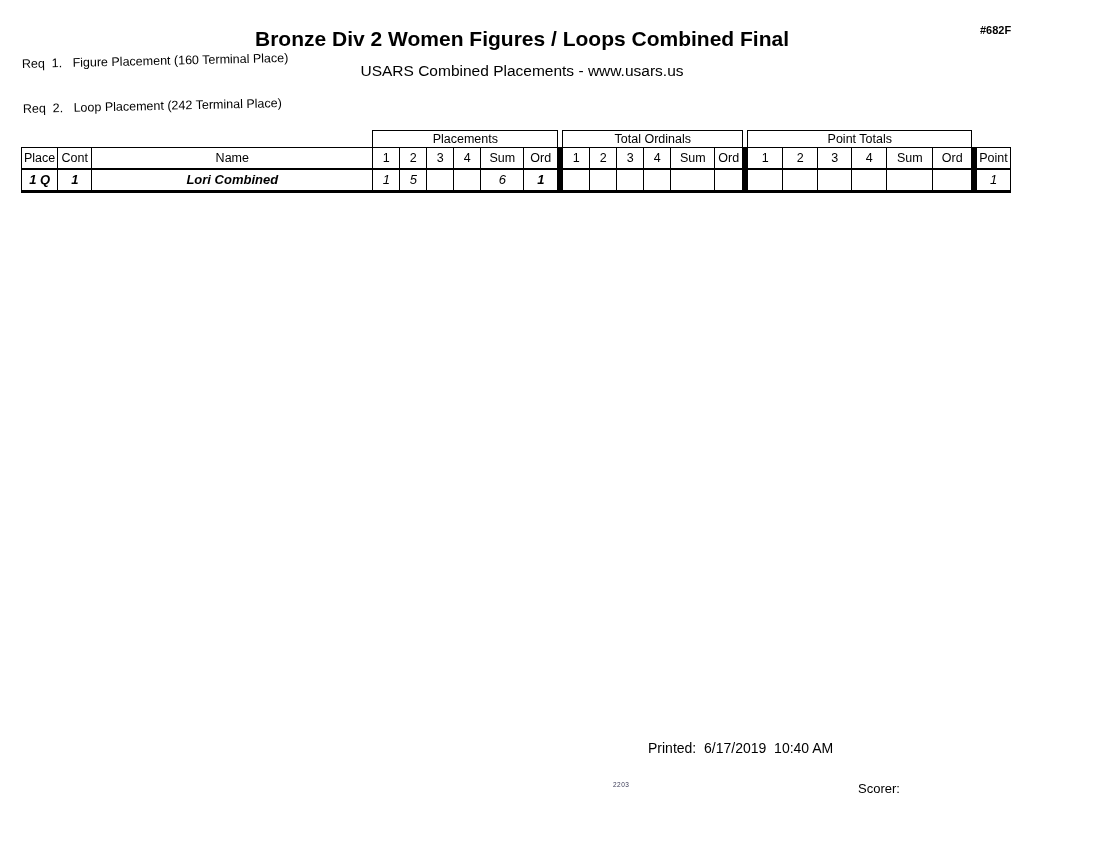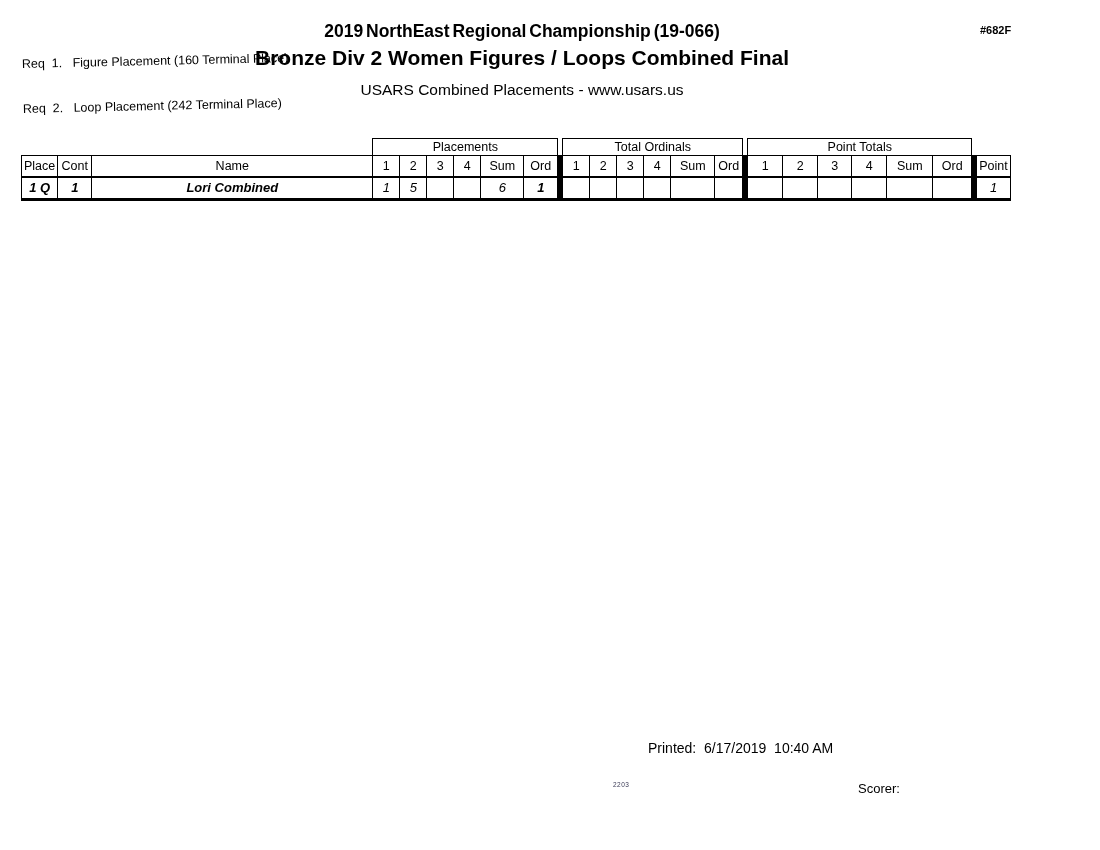--- a/index.html
+++ b/index.html
@@ -43,21 +43,21 @@
     left: 980px;
     top: 24px;
     font-size: 11px;
     font-weight: bold;
   }
 
   
   table.results {
     position: absolute;
     left: 21px;
-    top: 138px;
+    top: 130px;
     border-collapse: collapse;
     table-layout: fixed;
   }
   table.results td {
     border: 1px solid #000;
     font-size: 12.5px;
     text-align: center;
     padding: 0 2px;
     height: 21px;
     line-height: 20px;
@@ -107,21 +107,20 @@
 <body>
 
 <div class="page">
 
   <div class="req-block">
     <div>Req  1.   Figure Placement (160 Terminal Place)</div>
     <div>Req  2.   Loop Placement (242 Terminal Place)</div>
   </div>
 
   <div class="title-block">
-    <div class="title-line1">2019 NorthEast Regional Championship (19-066)</div>
     <div class="title-line3">Bronze Div 2 Women Figures / Loops Combined Final</div>
     <div class="title-line4">USARS Combined Placements - www.usars.us</div>
   </div>
 
   <div class="doc-number">#682F</div>
 
   <table class="results">
     <colgroup>
       <col style="width:36px">
         <col style="width:34px">

